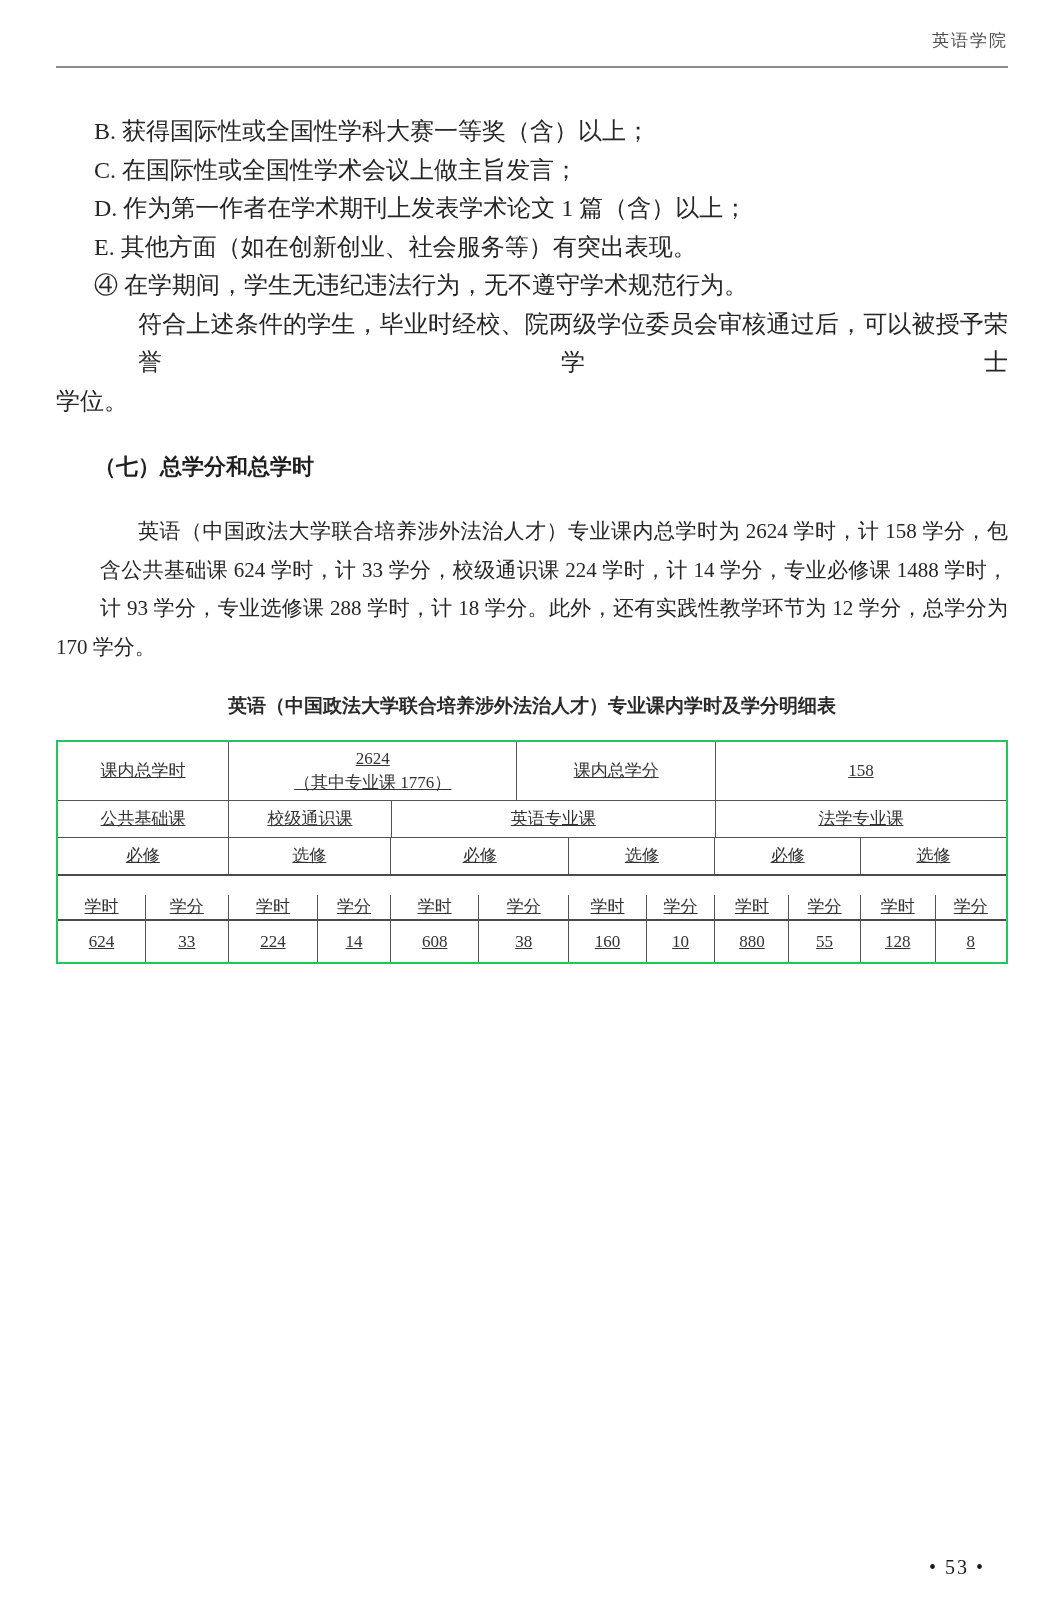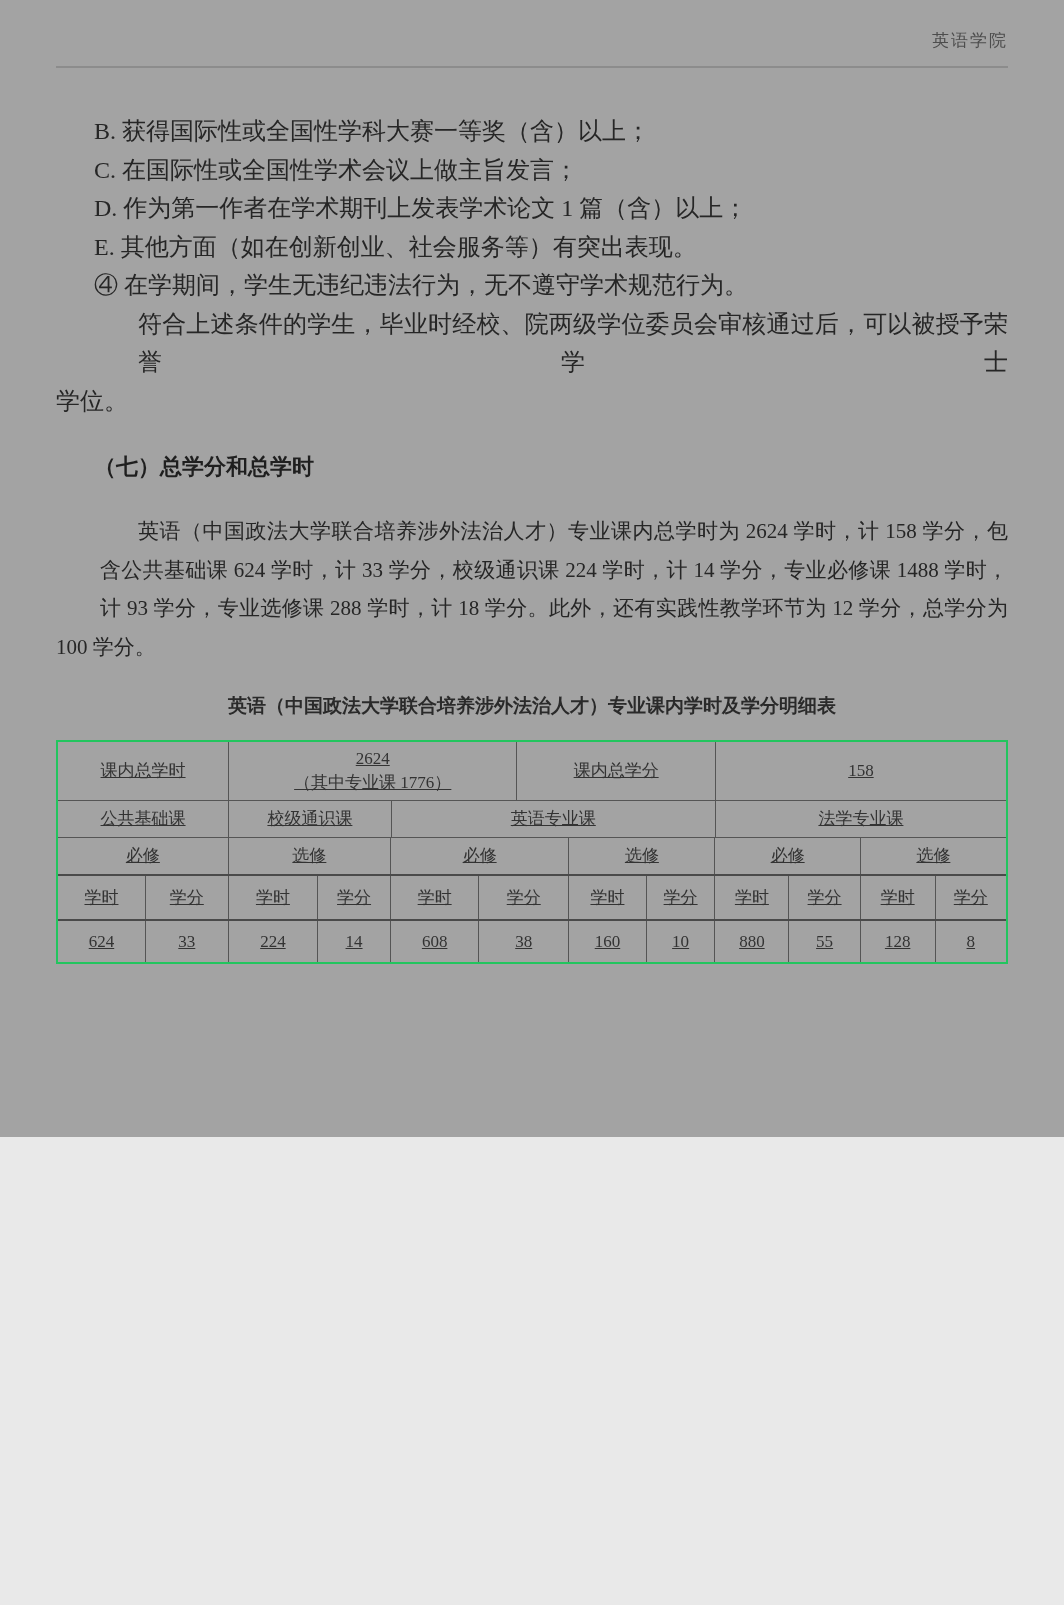--- a/index.html
+++ b/index.html
@@ -1,21 +1,21 @@
 <!DOCTYPE html>
 <html><head>
 <meta charset="utf-8">
 <style>
   * { margin: 0; padding: 0; box-sizing: border-box; }
   html, body { background: #e9e9e9; }
   .page {
     position: relative;
     width: 1064px;
-    height: 1137px;
-    background: #a3a3a3;
+    height: 1605px;
+    background: #ffffff;
     margin: 0 auto;
     overflow: hidden;
     font-family: "Liberation Serif", "DejaVu Serif", serif;
     color: #262626;
   }
   .inner { padding: 0 56px; }
 
   
   .header { padding-top: 30px; }
   .college {
@@ -68,21 +68,21 @@
   .tcell {
     display: flex;
     flex-direction: column;
     align-items: center;
     justify-content: center;
     text-align: center;
     line-height: 24px;
   }
   .tcell + .tcell { border-left: 1px solid #555555; }
   .h1 { height: 58px; } .h2 { height: 37px; } .h3 { height: 37px; }
-  .h4 { height: 45px; } .h5 { height: 43px; }
+  .h4 { height: 45px; align-items: flex-end; } .h5 { height: 43px; }
   
   .f180 { flex: 18 1 0; } .f304 { flex: 30.4 1 0; } .f209 { flex: 20.9 1 0; } .f307 { flex: 30.7 1 0; }
   
   .f171 { flex: 17.1 1 0; } .f342 { flex: 34.2 1 0; }
   
   .f188 { flex: 18.8 1 0; } .f154 { flex: 15.4 1 0; } .f153 { flex: 15.3 1 0; }
   
   .g1 { flex: 9.28 1 0; } .g2 { flex: 8.72 1 0; } .g3 { flex: 9.45 1 0; }
   .g4 { flex: 7.65 1 0; } .g5 { flex: 9.34 1 0; } .g6 { flex: 9.46 1 0; }
   .g7 { flex: 8.20 1 0; } .g8 { flex: 7.20 1 0; } .g9 { flex: 7.80 1 0; }
@@ -119,21 +119,21 @@
       <div class="fill indent">符合上述条件的学生，毕业时经校、院两级学位委员会审核通过后，可以被授予荣誉学士</div>
       <div class="line">学位。</div>
     </div>
 
     <div class="section-heading">（七）总学分和总学时</div>
 
     <div class="textblock2">
       <div class="fill indent">英语（中国政法大学联合培养涉外法治人才）专业课内总学时为 2624 学时，计 158 学分，包</div>
       <div class="fill">含公共基础课 624 学时，计 33 学分，校级通识课 224 学时，计 14 学分，专业必修课 1488 学时，</div>
       <div class="fill">计 93 学分，专业选修课 288 学时，计 18 学分。此外，还有实践性教学环节为 12 学分，总学分为</div>
-      <div class="line">100 学分。</div>
+      <div class="line">170 学分。</div>
     </div>
 
     <div class="tbl-title">英语（中国政法大学联合培养涉外法治人才）专业课内学时及学分明细表</div>
 
     <div class="tbl">
 
       <div class="trow h1">
         <div class="tcell f180">课内总学时</div>
         <div class="tcell f304">
           <div>2624</div>

